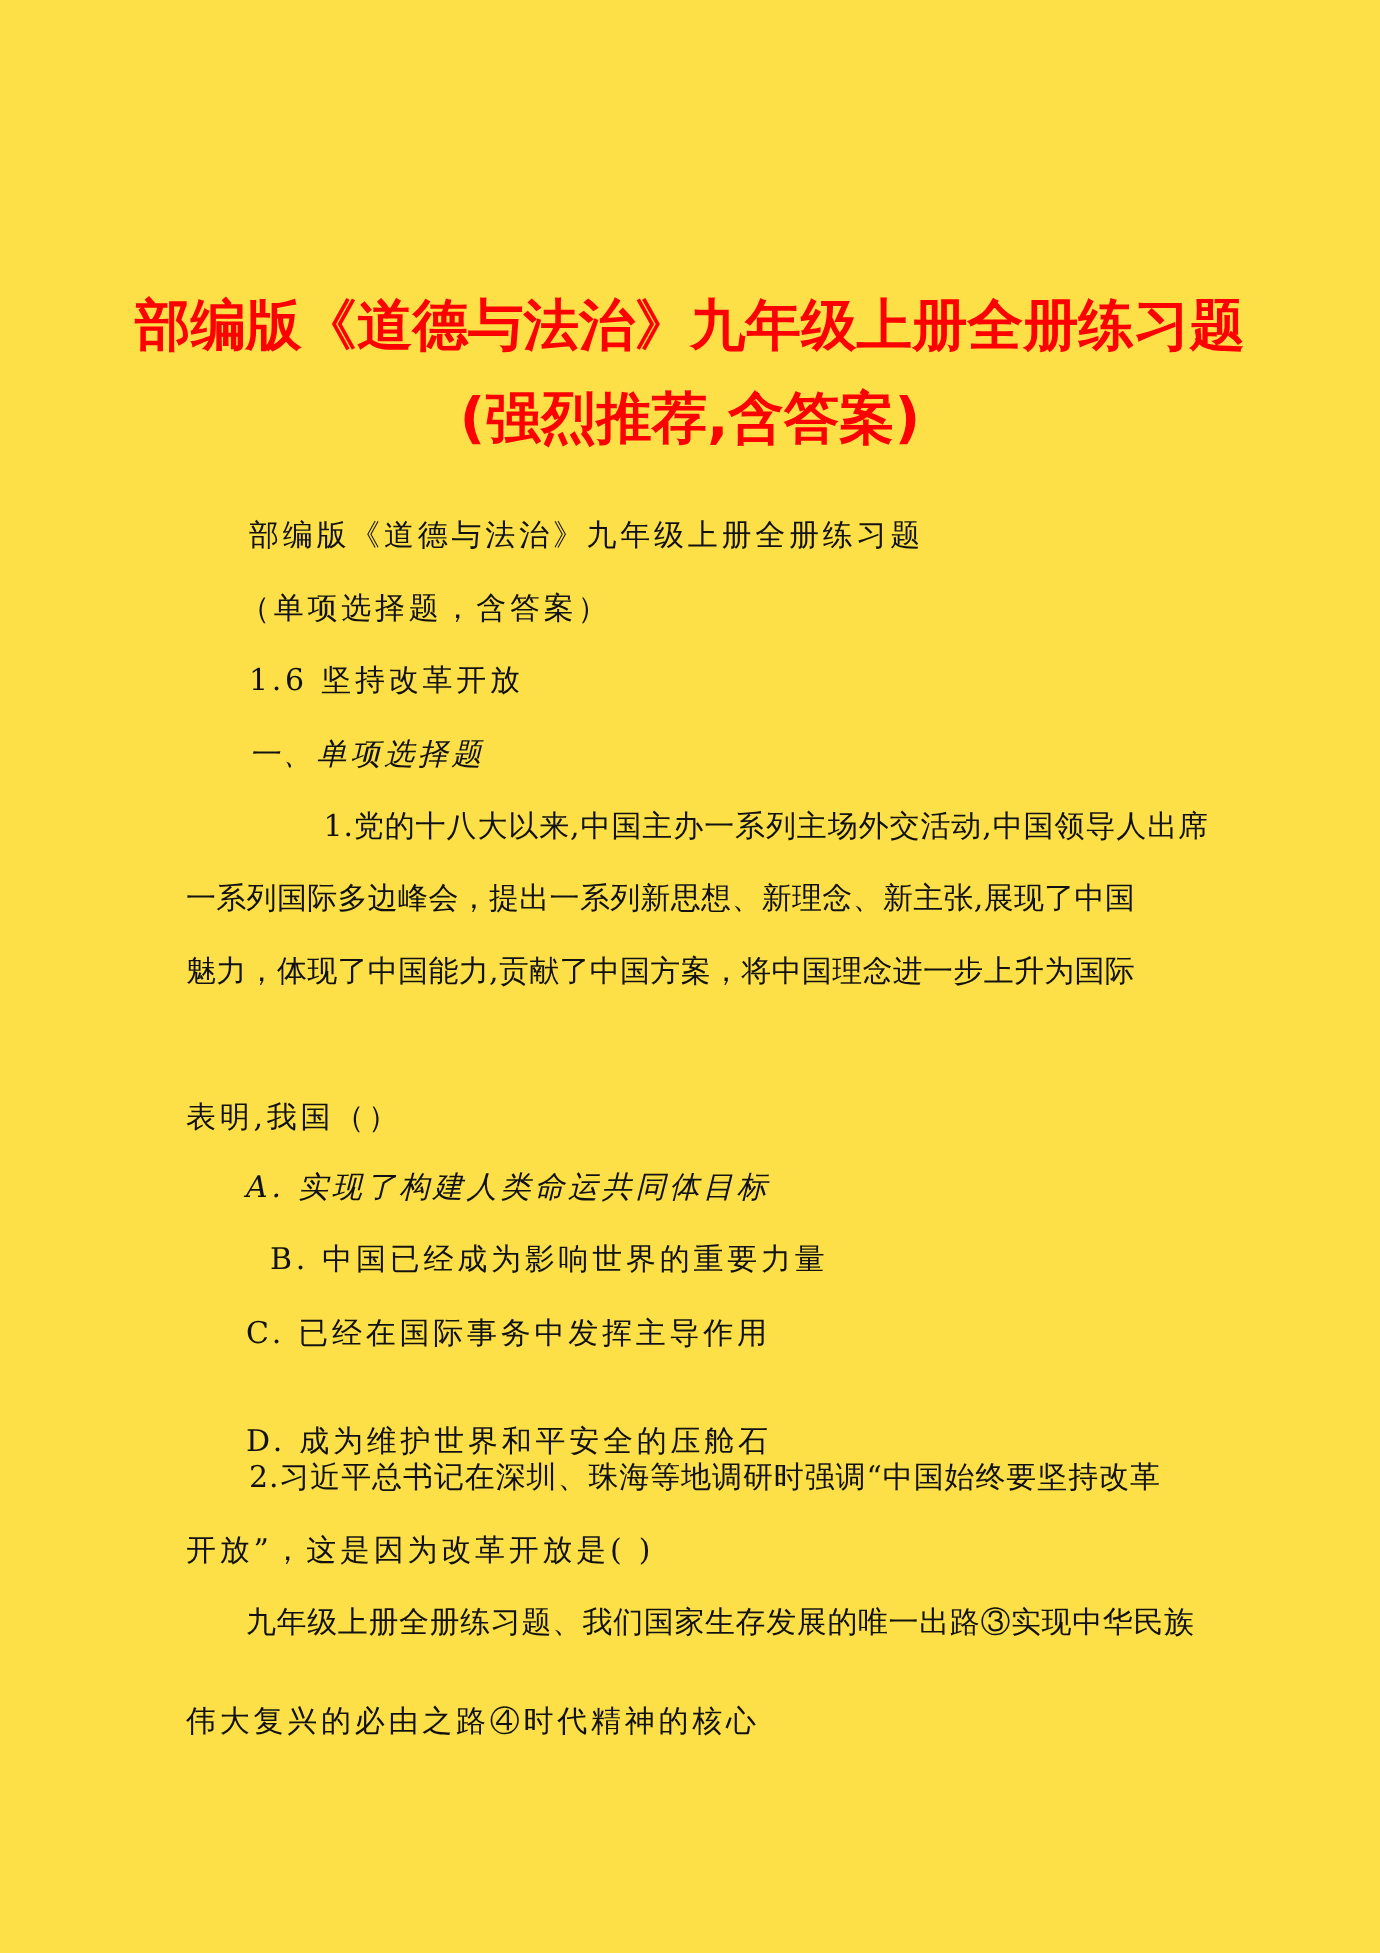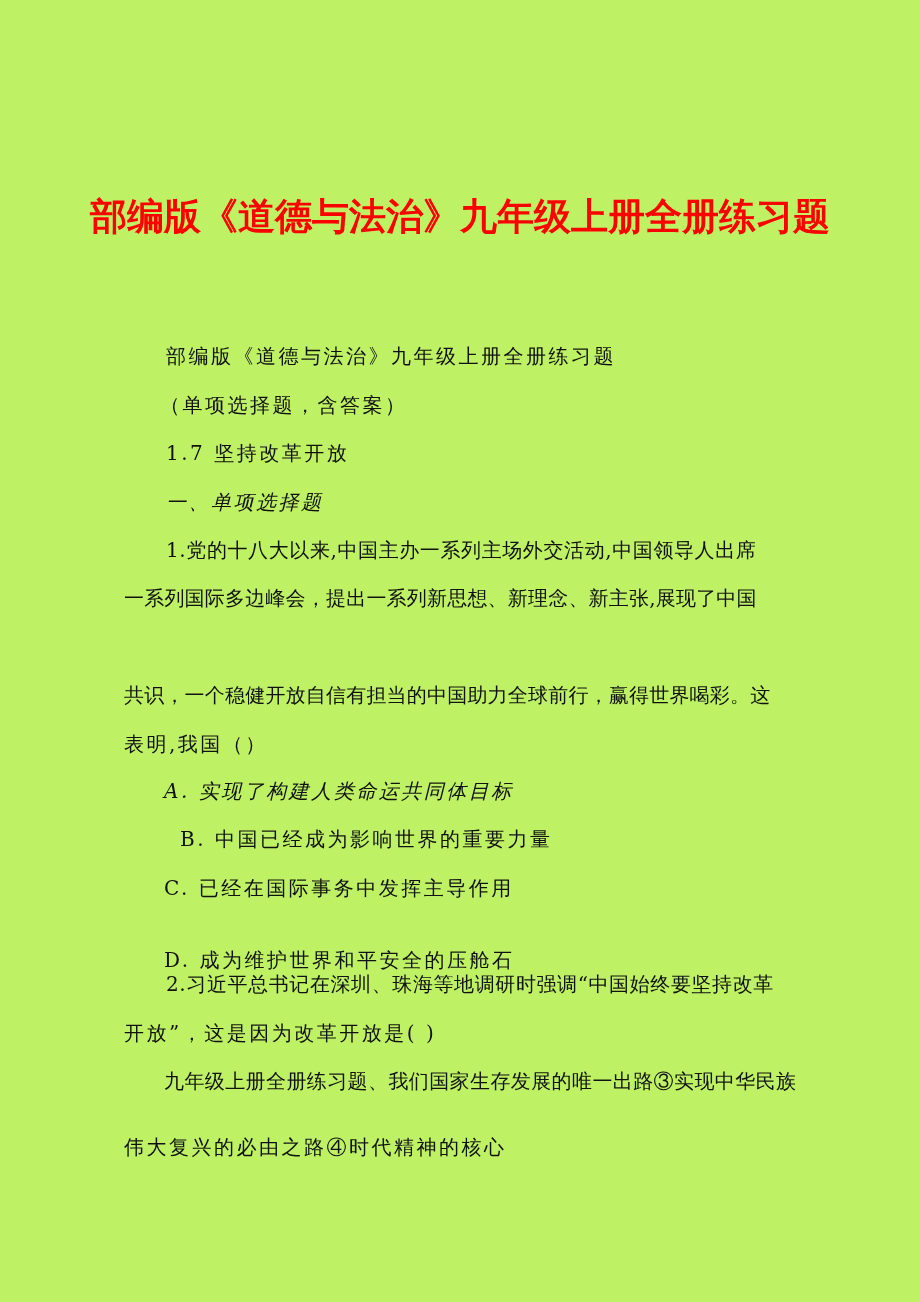--- a/index.html
+++ b/index.html
@@ -1,43 +1,44 @@
 <!DOCTYPE html>
 <html><head>
 <meta charset="utf-8">
 <style>
   html, body { margin: 0; padding: 0; background: #ffffff; }
   body { width: 920px; height: 1302px; position: relative; overflow: hidden; }
-  .page { position: absolute; left: 0; top: 0; width: 920px; height: 1302px; background: #bef264; }
+  .page { position: absolute; left: 0; top: 0; width: 920px; height: 1302px; background: #fde047; }
   .title {
     position: absolute; left: 0; width: 920px; text-align: center;
     color: #ff0000; font-family: "DejaVu Sans", sans-serif; font-weight: bold;
     font-size: 37px; letter-spacing: 0px; white-space: nowrap;
   }
   .t1 { top: 192px; }
   .t2 { top: 254px; }
   .line {
     position: absolute; font-family: "DejaVu Serif", serif; color: #111;
     font-size: 20px; white-space: nowrap; letter-spacing: 2.5px;
   }
 </style>
 </head>
 <body>
 
 <div class="page">
   <div class="title t1">部编版《道德与法治》九年级上册全册练习题</div>
+  <div class="title t2">(强烈推荐,含答案)</div>
 
   <div class="line" style="left:166px; top:343px;">部编版《道德与法治》九年级上册全册练习题</div>
   <div class="line" style="left:160px; top:392px;">（单项选择题，含答案）</div>
-  <div class="line" style="left:166px; top:440px;">1.7 坚持改革开放</div>
+  <div class="line" style="left:166px; top:440px;">1.6 坚持改革开放</div>
   <div class="line" style="left:166px; top:489px;font-style:italic;">一、单项选择题</div>
 
-  <div class="line" style="left:166px; top:537px; width:640px; letter-spacing:0.6px;">1.党的十八大以来,中国主办一系列主场外交活动,中国领导人出席</div>
+  <div class="line" style="left:166px; top:537px; width:640px; letter-spacing:0.6px;text-align:right;">1.党的十八大以来,中国主办一系列主场外交活动,中国领导人出席</div>
   <div class="line" style="left:124px; top:585px; width:682px; letter-spacing:0.2px;">一系列国际多边峰会，提出一系列新思想、新理念、新主张,展现了中国</div>
-  <div class="line" style="left:124px; top:682px; width:682px; letter-spacing:0.2px;">共识，一个稳健开放自信有担当的中国助力全球前行，赢得世界喝彩。这</div>
+  <div class="line" style="left:124px; top:634px; width:682px; letter-spacing:0.2px;">魅力，体现了中国能力,贡献了中国方案，将中国理念进一步上升为国际</div>
   <div class="line" style="left:124px; top:731px;">表明,我国（）</div>
 
   <div class="line" style="left:164px; top:778px;font-style:italic;">A. 实现了构建人类命运共同体目标</div>
   <div class="line" style="left:180px; top:826px;">B. 中国已经成为影响世界的重要力量</div>
   <div class="line" style="left:164px; top:875px;">C. 已经在国际事务中发挥主导作用</div>
   <div class="line" style="left:164px; top:923px;margin-top:24px;">D. 成为维护世界和平安全的压舱石</div>
 
   <div class="line" style="left:166px; top:971px; letter-spacing:0.6px;text-align:center;">2.习近平总书记在深圳、珠海等地调研时强调“中国始终要坚持改革</div>
   <div class="line" style="left:124px; top:1020px;">开放”，这是因为改革开放是( )</div>
   <div class="line" style="left:164px; top:1068px; letter-spacing:0.4px;">九年级上册全册练习题、我们国家生存发展的唯一出路③实现中华民族</div>

